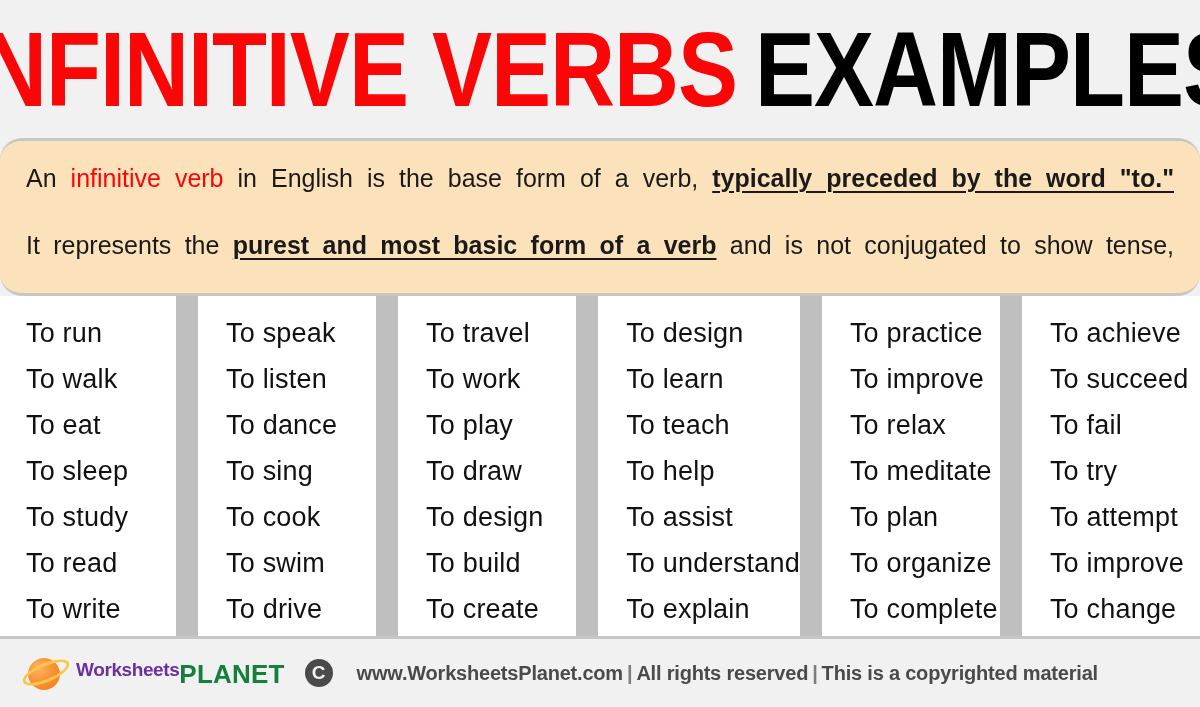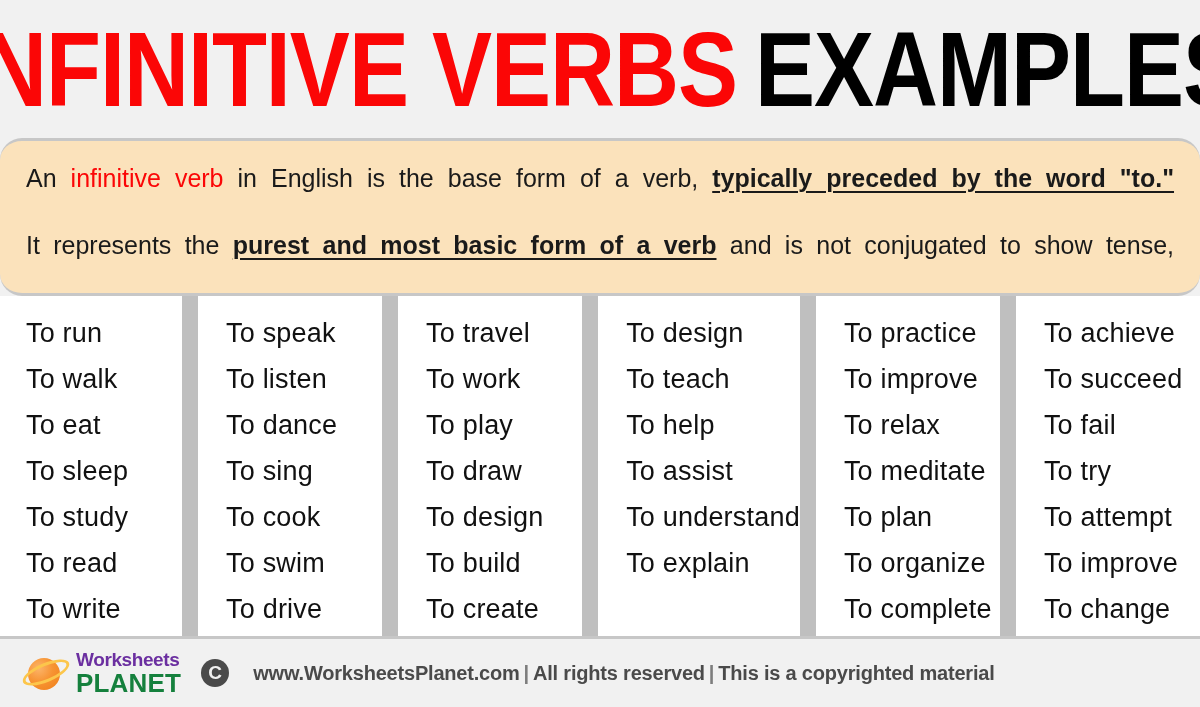--- a/index.html
+++ b/index.html
@@ -84,21 +84,21 @@
     text-decoration: underline;
     text-underline-offset: 4px;
     text-decoration-thickness: 2px;
   }
 
   
   .columns {
     flex: 1 1 auto;
     background: #bfbfbf;
     display: flex;
-    gap: 16px;
+    gap: 22px;
     padding: 0;
     overflow: hidden;
   }
 
   .vcol {
     background: #ffffff;
     flex: 1 1 0;
     padding: 14px 0 10px 28px;
     display: flex;
     flex-direction: column;
@@ -156,21 +156,21 @@
     width: 50px;
     height: 19px;
     border: 3.5px solid #fcc64b;
     border-radius: 50%;
     transform: rotate(-23deg);
     background: transparent;
   }
 
   .logo-words {
     display: flex;
-    flex-direction: column;
+    flex-direction: row;
     line-height: 1;
     margin-left: 2px;
   }
   .logo-words .w-top {
     font-size: 19px;
     font-weight: 700;
     color: #6b2fa0;
     letter-spacing: -0.4px;
   }
   .logo-words .w-bot {
@@ -253,20 +253,21 @@
       <div class="vitem">To work</div>
       <div class="vitem">To play</div>
       <div class="vitem">To draw</div>
       <div class="vitem">To design</div>
       <div class="vitem">To build</div>
       <div class="vitem">To create</div>
     </div>
 
     <div class="vcol">
       <div class="vitem">To design</div>
+      <div class="vitem">To learn</div>
       <div class="vitem">To teach</div>
       <div class="vitem">To help</div>
       <div class="vitem">To assist</div>
       <div class="vitem">To understand</div>
       <div class="vitem">To explain</div>
     </div>
 
     <div class="vcol">
       <div class="vitem">To practice</div>
       <div class="vitem">To improve</div>

